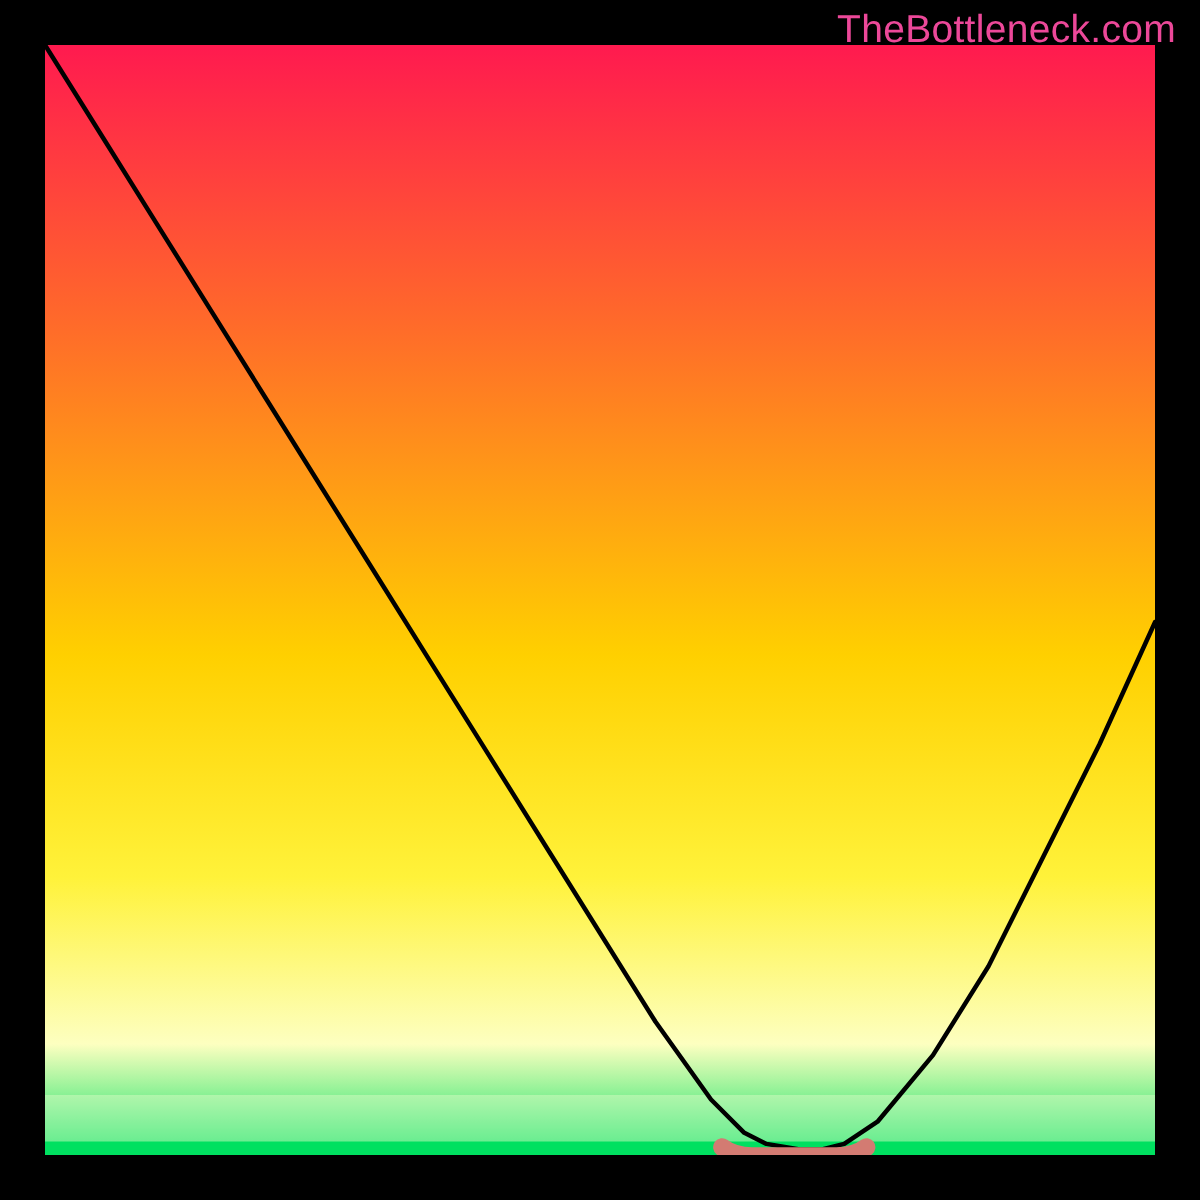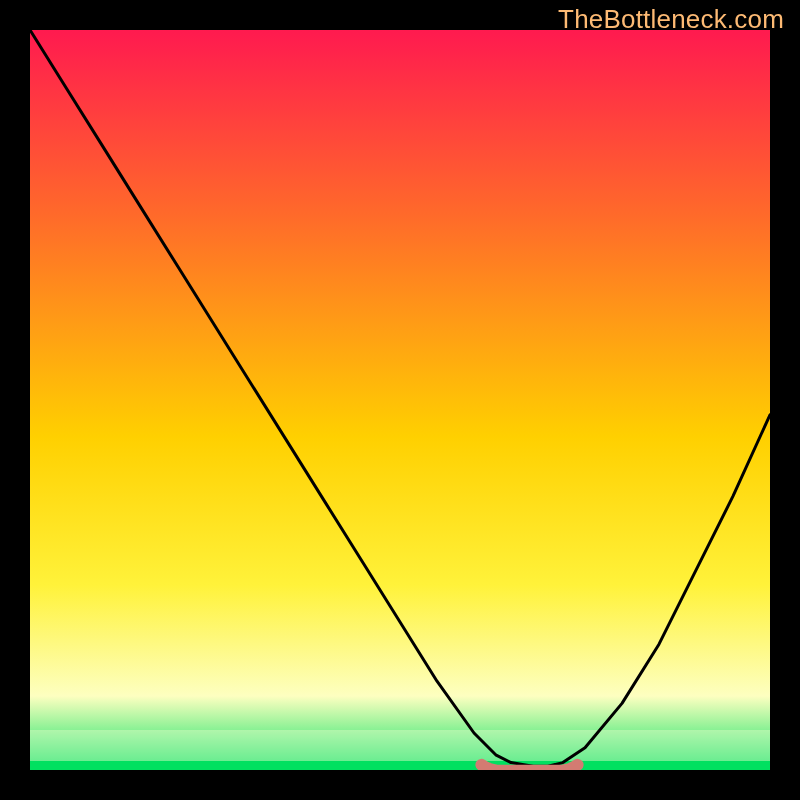--- a/index.html
+++ b/index.html
@@ -21,21 +21,21 @@
     left: 30px;
     top: 30px;
     width: 740px;
     height: 740px;
     overflow: hidden;
   }
   .watermark {
     position: absolute;
     top: 4px;
     right: 16px;
-    color: #fdba74;
+    color: #ec4899;
     font-size: 26px;
     font-weight: 400;
     letter-spacing: 0.2px;
     z-index: 3;
   }
   svg.main {
     position: absolute;
     inset: 0;
     width: 740px;
     height: 740px;

